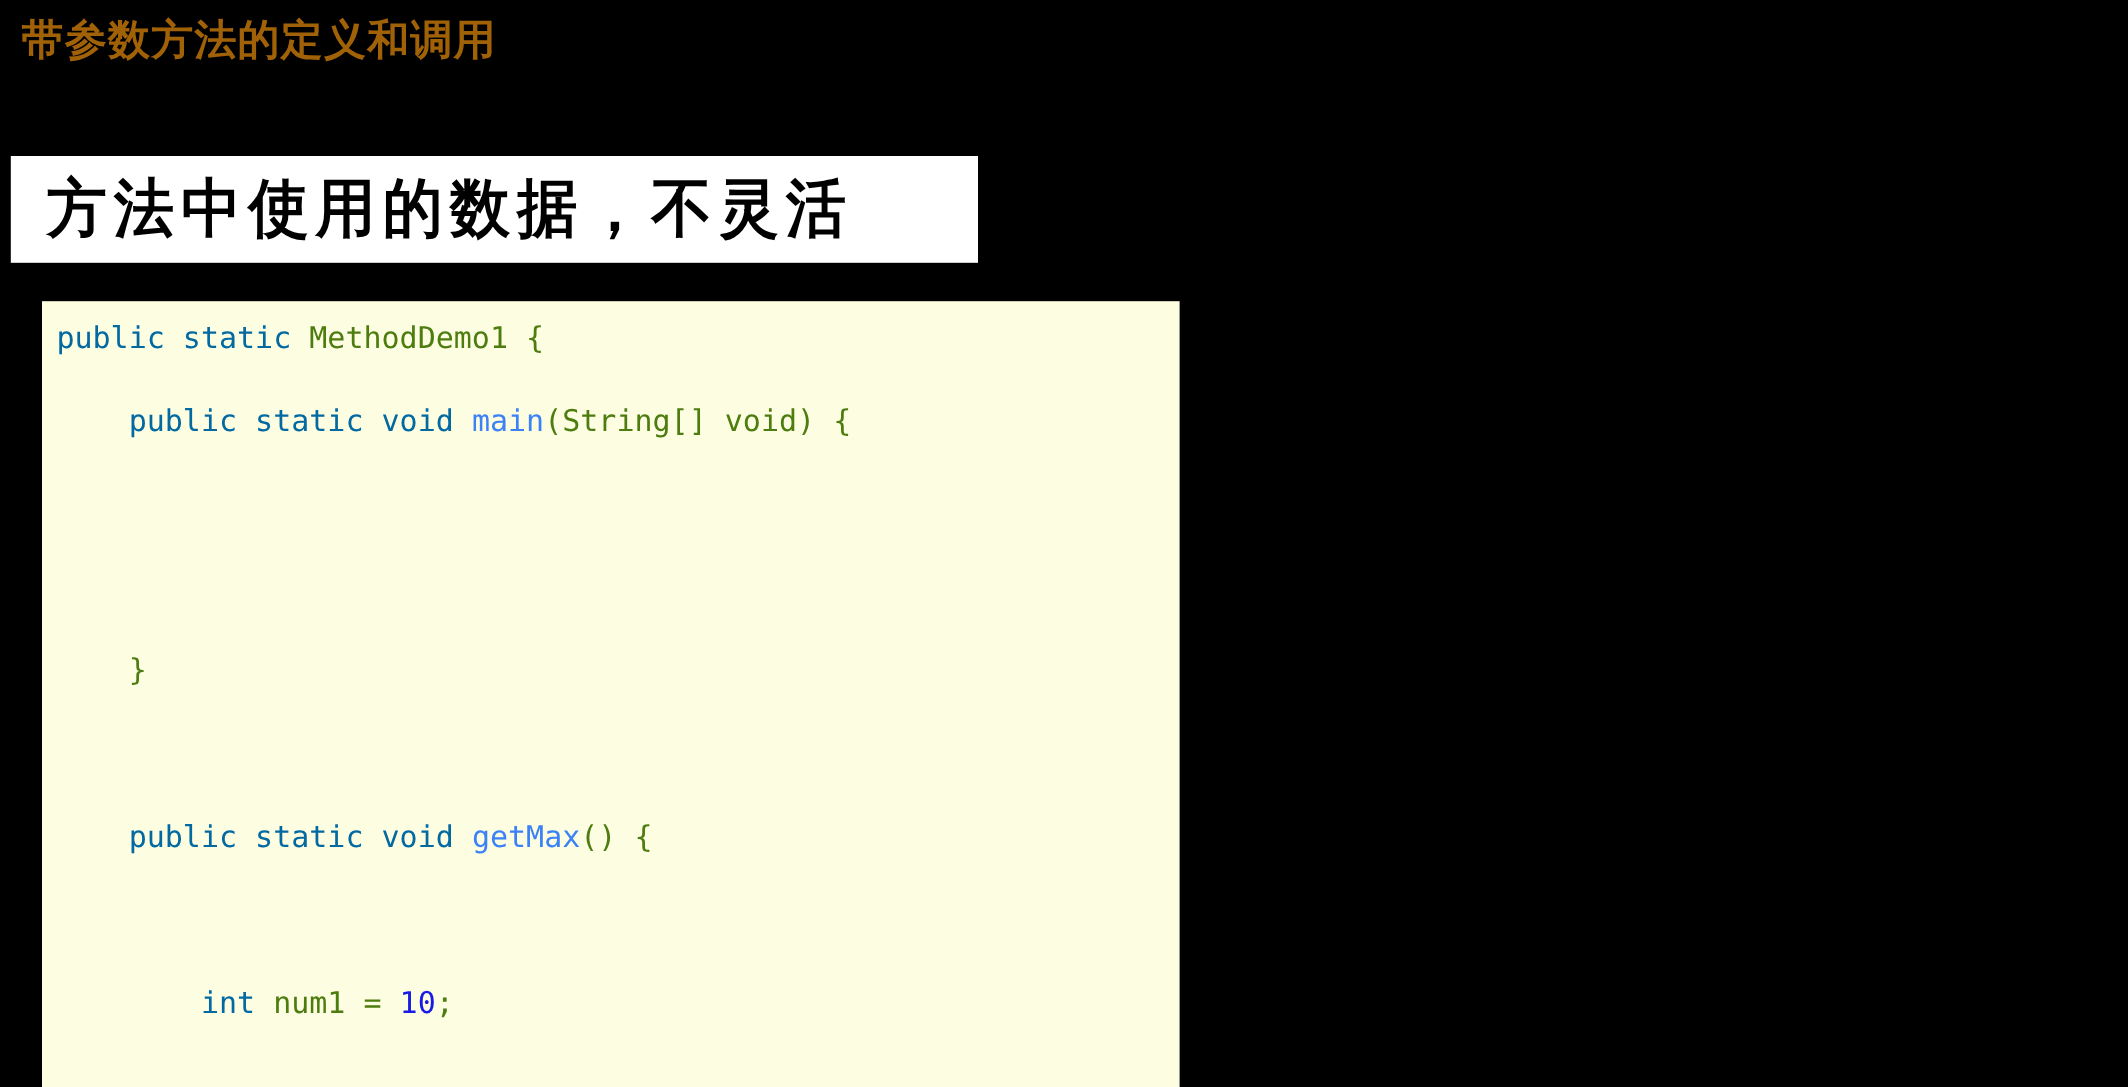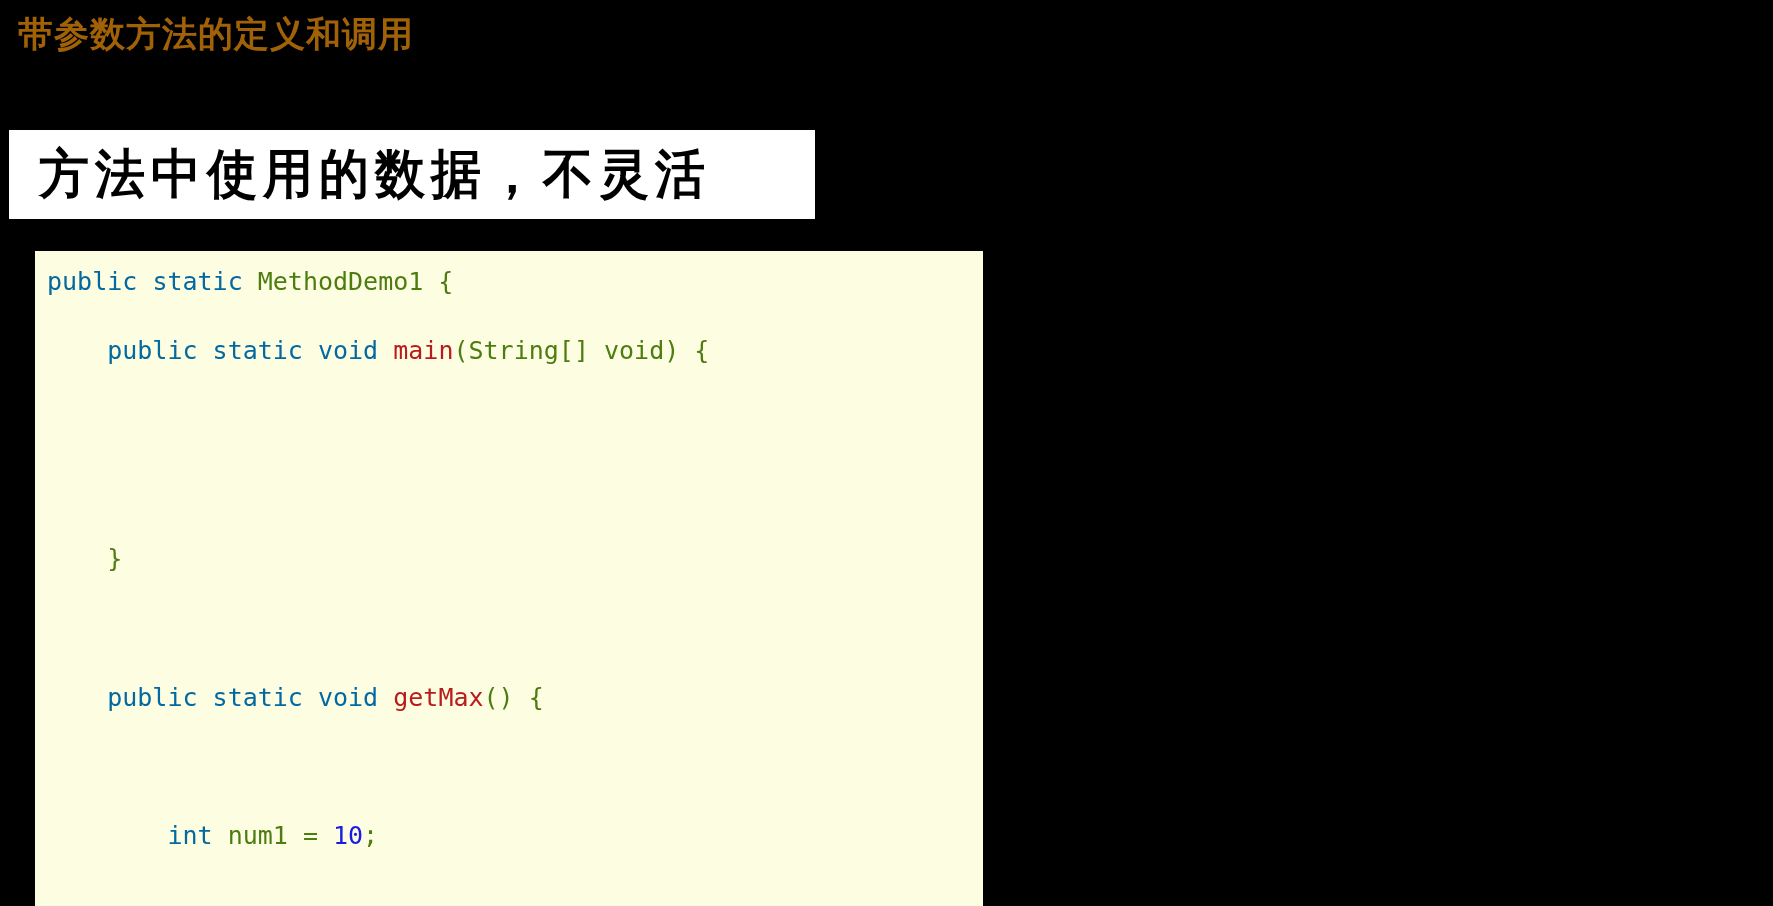--- a/index.html
+++ b/index.html
@@ -70,21 +70,21 @@
     font-family: "DejaVu Sans Mono", "Liberation Mono", monospace;
     font-size: 25px;
     line-height: 1.385;
     white-space: pre;
     color: #000000;
     margin: 0;
   }
   .code-line { display: block; min-height: 1px; }
   .tk-kw   { color: #0369a1; }          
   .tk-id   { color: #4d7c0f; }          
-  .tk-fn   { color: #b91c1c; }          
+  .tk-fn   { color: #3b82f6; }          
   .tk-num  { color: #1A1AE6; }          
   .tk-call { color: #000000; font-style: italic; }  
 </style>
 </head>
 <body>
 
 <div>
 
   <div id="slide-title">带参数方法的定义和调用</div>
 

